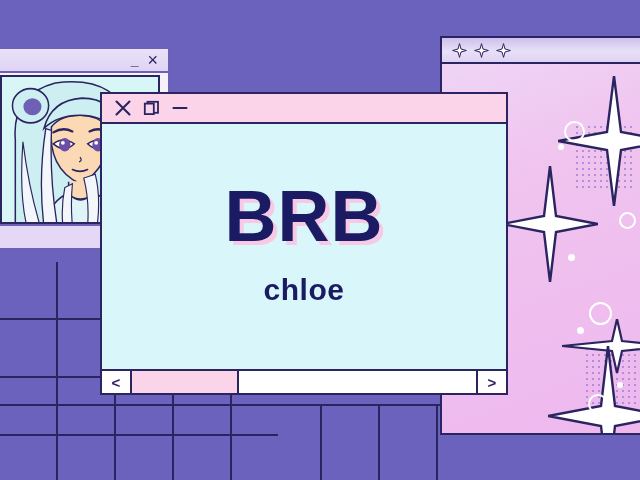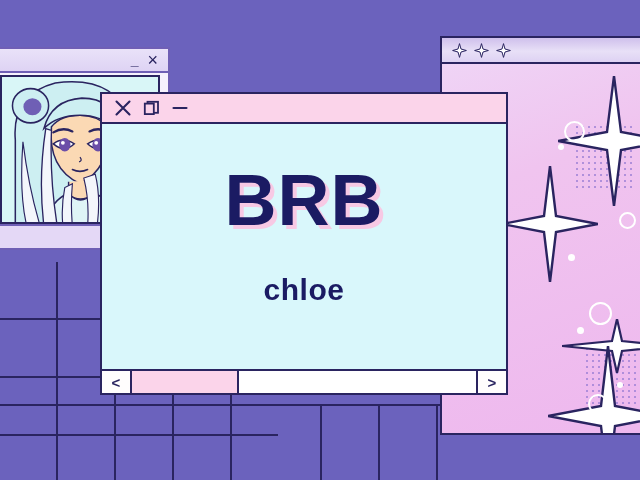--- a/index.html
+++ b/index.html
@@ -89,21 +89,21 @@
   .win-main .body{
     flex:1 1 auto;background:#d9f7fb;display:flex;flex-direction:column;
     align-items:center;justify-content:center;padding-bottom:6px;
   }
   .brb{
     font-size:72px;font-weight:700;letter-spacing:1px;color:#1b1b63;
     text-shadow:4px 4px 0 #f7c9e4;line-height:1;margin:0 0 22px 0;
   }
   .sub{
     font-size:30px;font-weight:700;color:#1b1b63;line-height:1.08;
-    text-align:center;letter-spacing:.5px;margin:16px;
+    text-align:center;letter-spacing:.5px;margin:0;
   }
   .win-main .scroll{
     flex:0 0 22px;height:22px;display:flex;border-top:2.5px solid #2a2460;
     background:#ffffff;
   }
   .sc-btn{
     width:28px;flex:0 0 28px;display:flex;align-items:center;justify-content:center;
     background:#fffdfd;color:#2a2460;font-size:15px;font-weight:700;
   }
   .sc-btn.left{border-right:2.5px solid #2a2460;}

